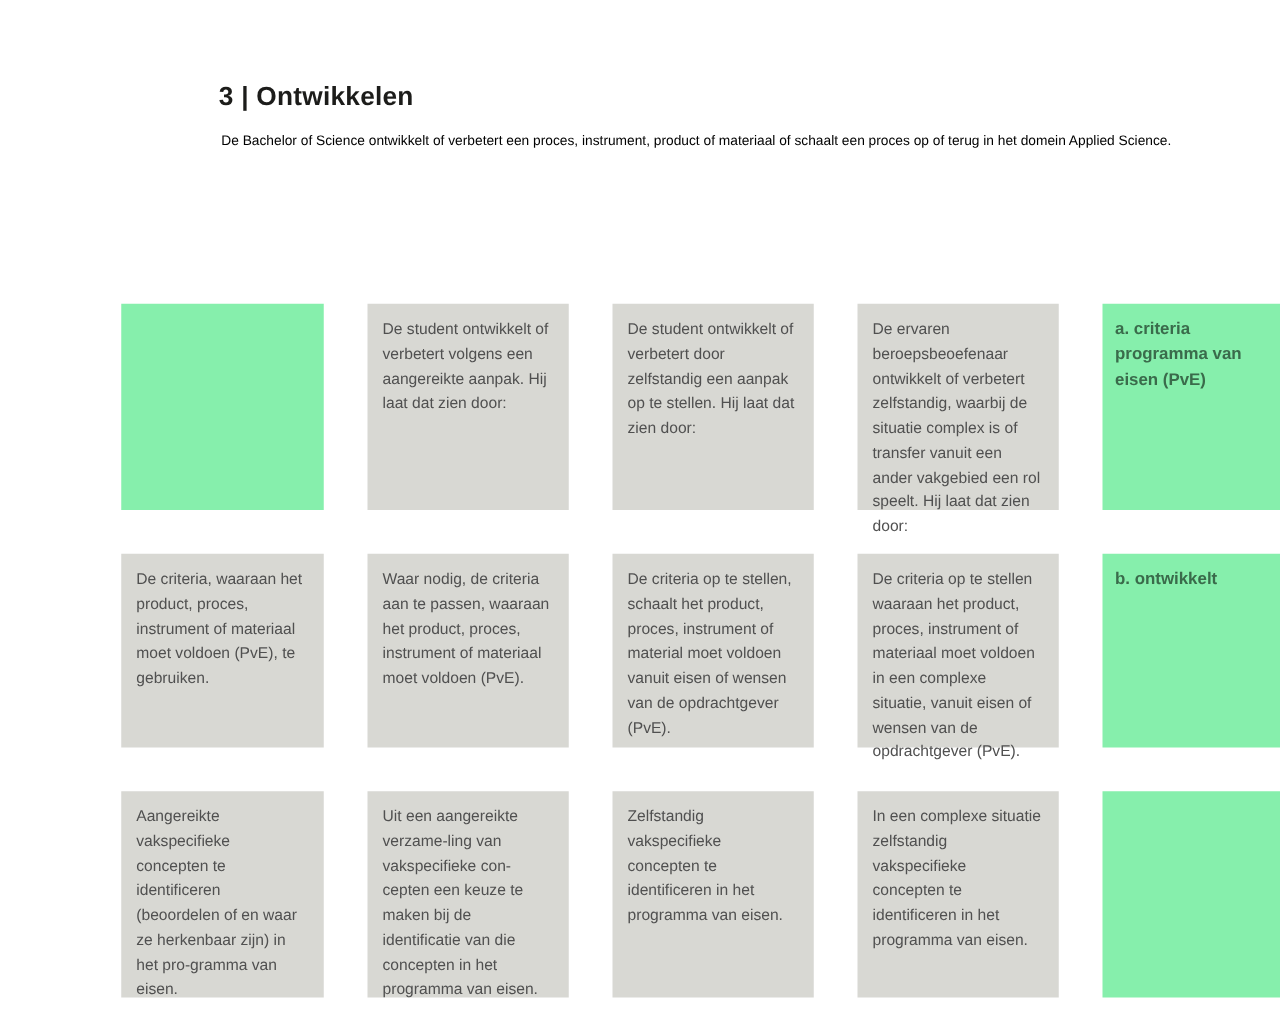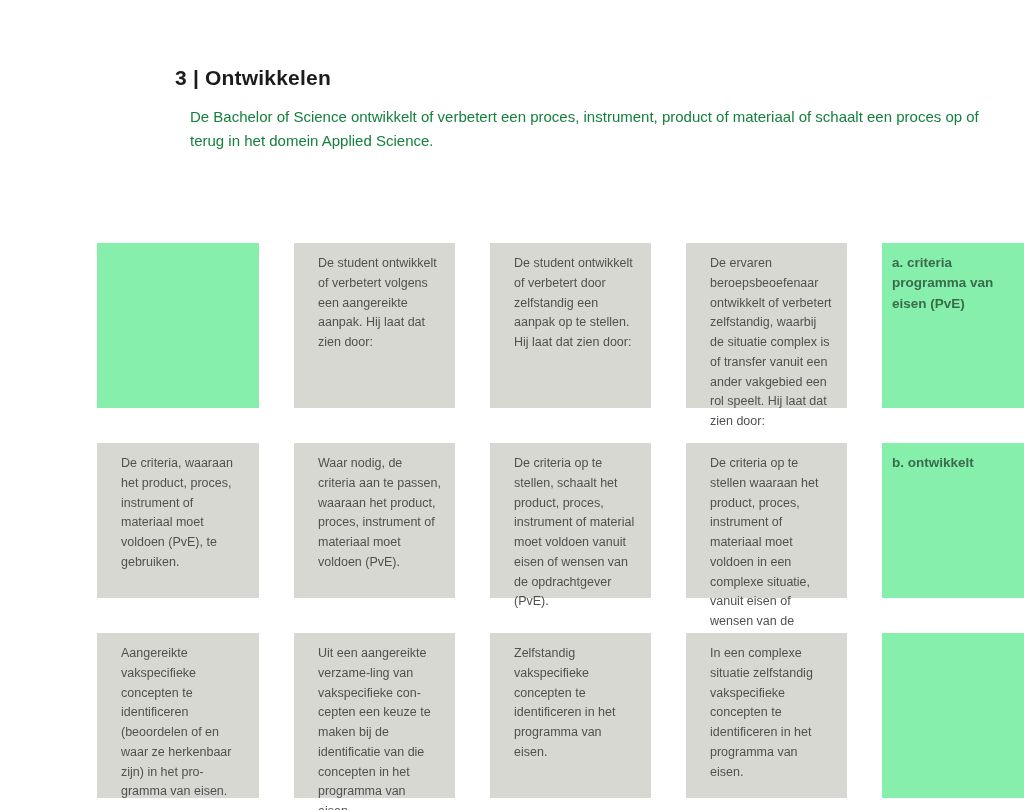--- a/index.html
+++ b/index.html
@@ -4,22 +4,22 @@
 <style>
   * { margin: 16px; padding: 0; box-sizing: border-box; }
   html, body { width: 1024px; height: 810px; background: #ffffff; overflow: hidden; }
   body { font-family: "Liberation Sans", sans-serif; position: relative; }
 
   .page-title {
     position: absolute; left: 127px; top: 18px;
     font-size: 21px; font-weight: 700; color: #1c1c1a; letter-spacing: 0.2px;
   }
   .intro {
-    position: absolute; left: 142px; top: 57px; width: 790px;
-    font-size: 15px; line-height: 1.58; color: #15803d;
+    position: absolute; left: 129px; top: 57px; width: 790px;
+    font-size: 11px; line-height: 1.58; color: #000000;
   }
 
   .rubric {
     position: absolute; left: 33px; top: 148px; width: 981px;
     display: grid;
     grid-template-columns: 194px 193px 193px 193px 193px;
     grid-template-rows: 28px 197px 187px 197px 6px;
     gap: 3px;
   }
   .hdr {
@@ -28,21 +28,21 @@
     display: flex; align-items: center; padding-left: 20px;
   }
   .lbl {
     background: #86efac; color: #3a6b4b;
     font-size: 13.5px; font-weight: 700; line-height: 1.5;
     padding: 10px 14px 10px 10px;
   }
   .cell {
     background: #d8d8d3; color: #505050;
     font-size: 12.5px; line-height: 1.58;
-    padding: 11px 14px 10px 24px;
+    padding: 11px 14px 10px 12px;
   }
   .cut { overflow: hidden; padding: 0; }
 </style>
 </head>
 <body>
 
 <h1 class="page-title">3 | Ontwikkelen</h1>
 <p class="intro">De Bachelor of Science ontwikkelt of verbetert een proces, instrument, product of materiaal of schaalt een proces op of terug in het domein Applied Science.</p>
 
 <div class="rubric">

